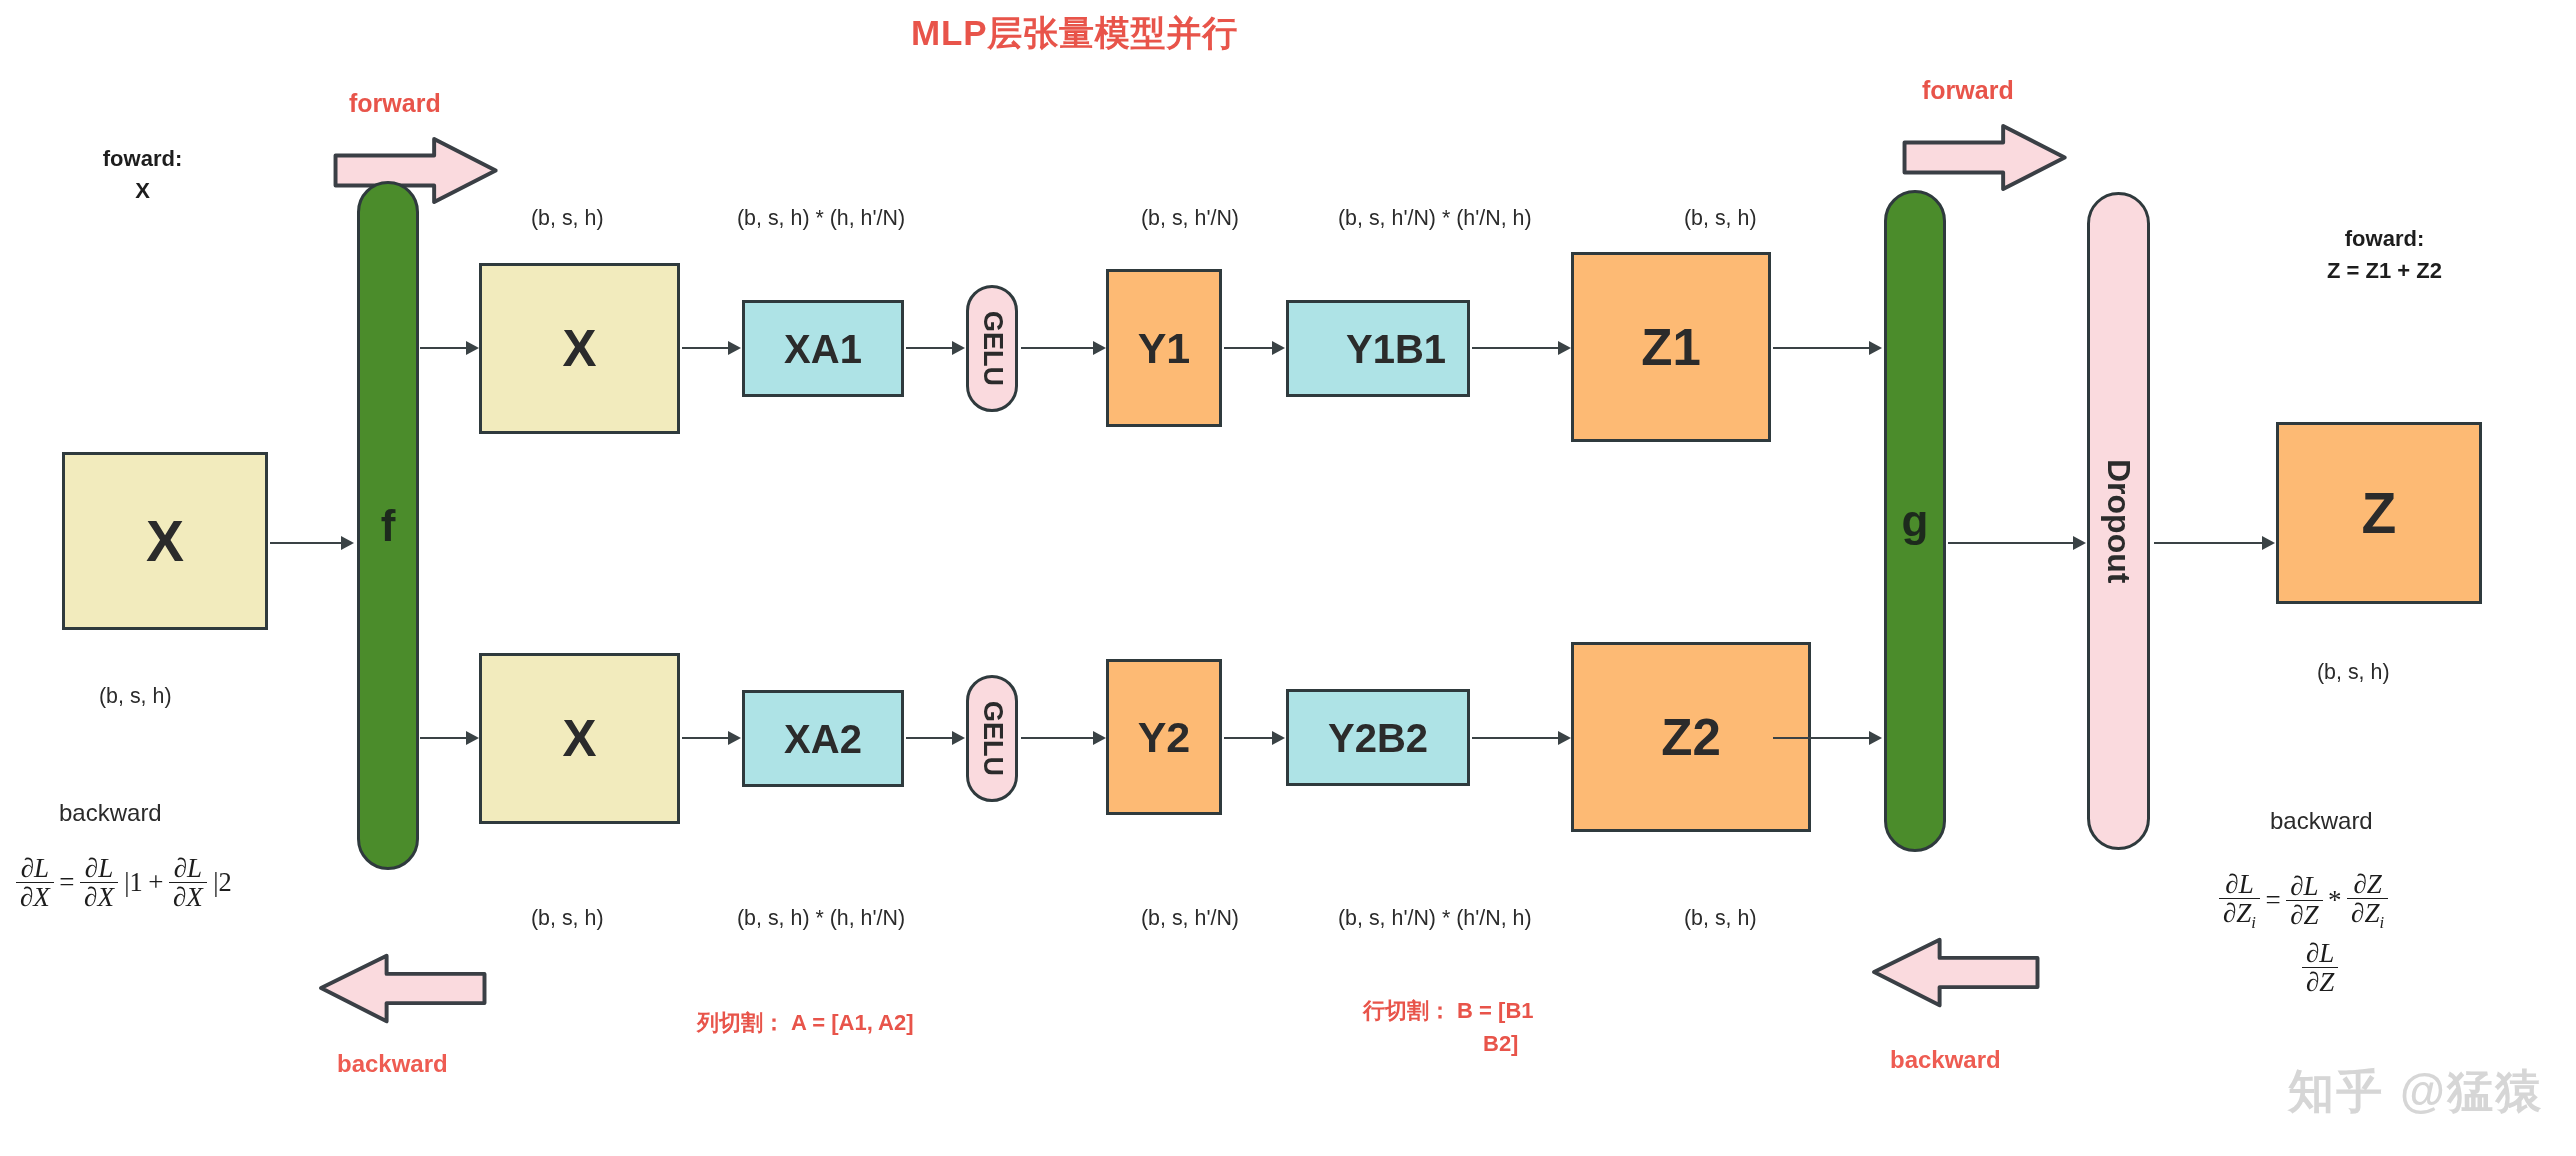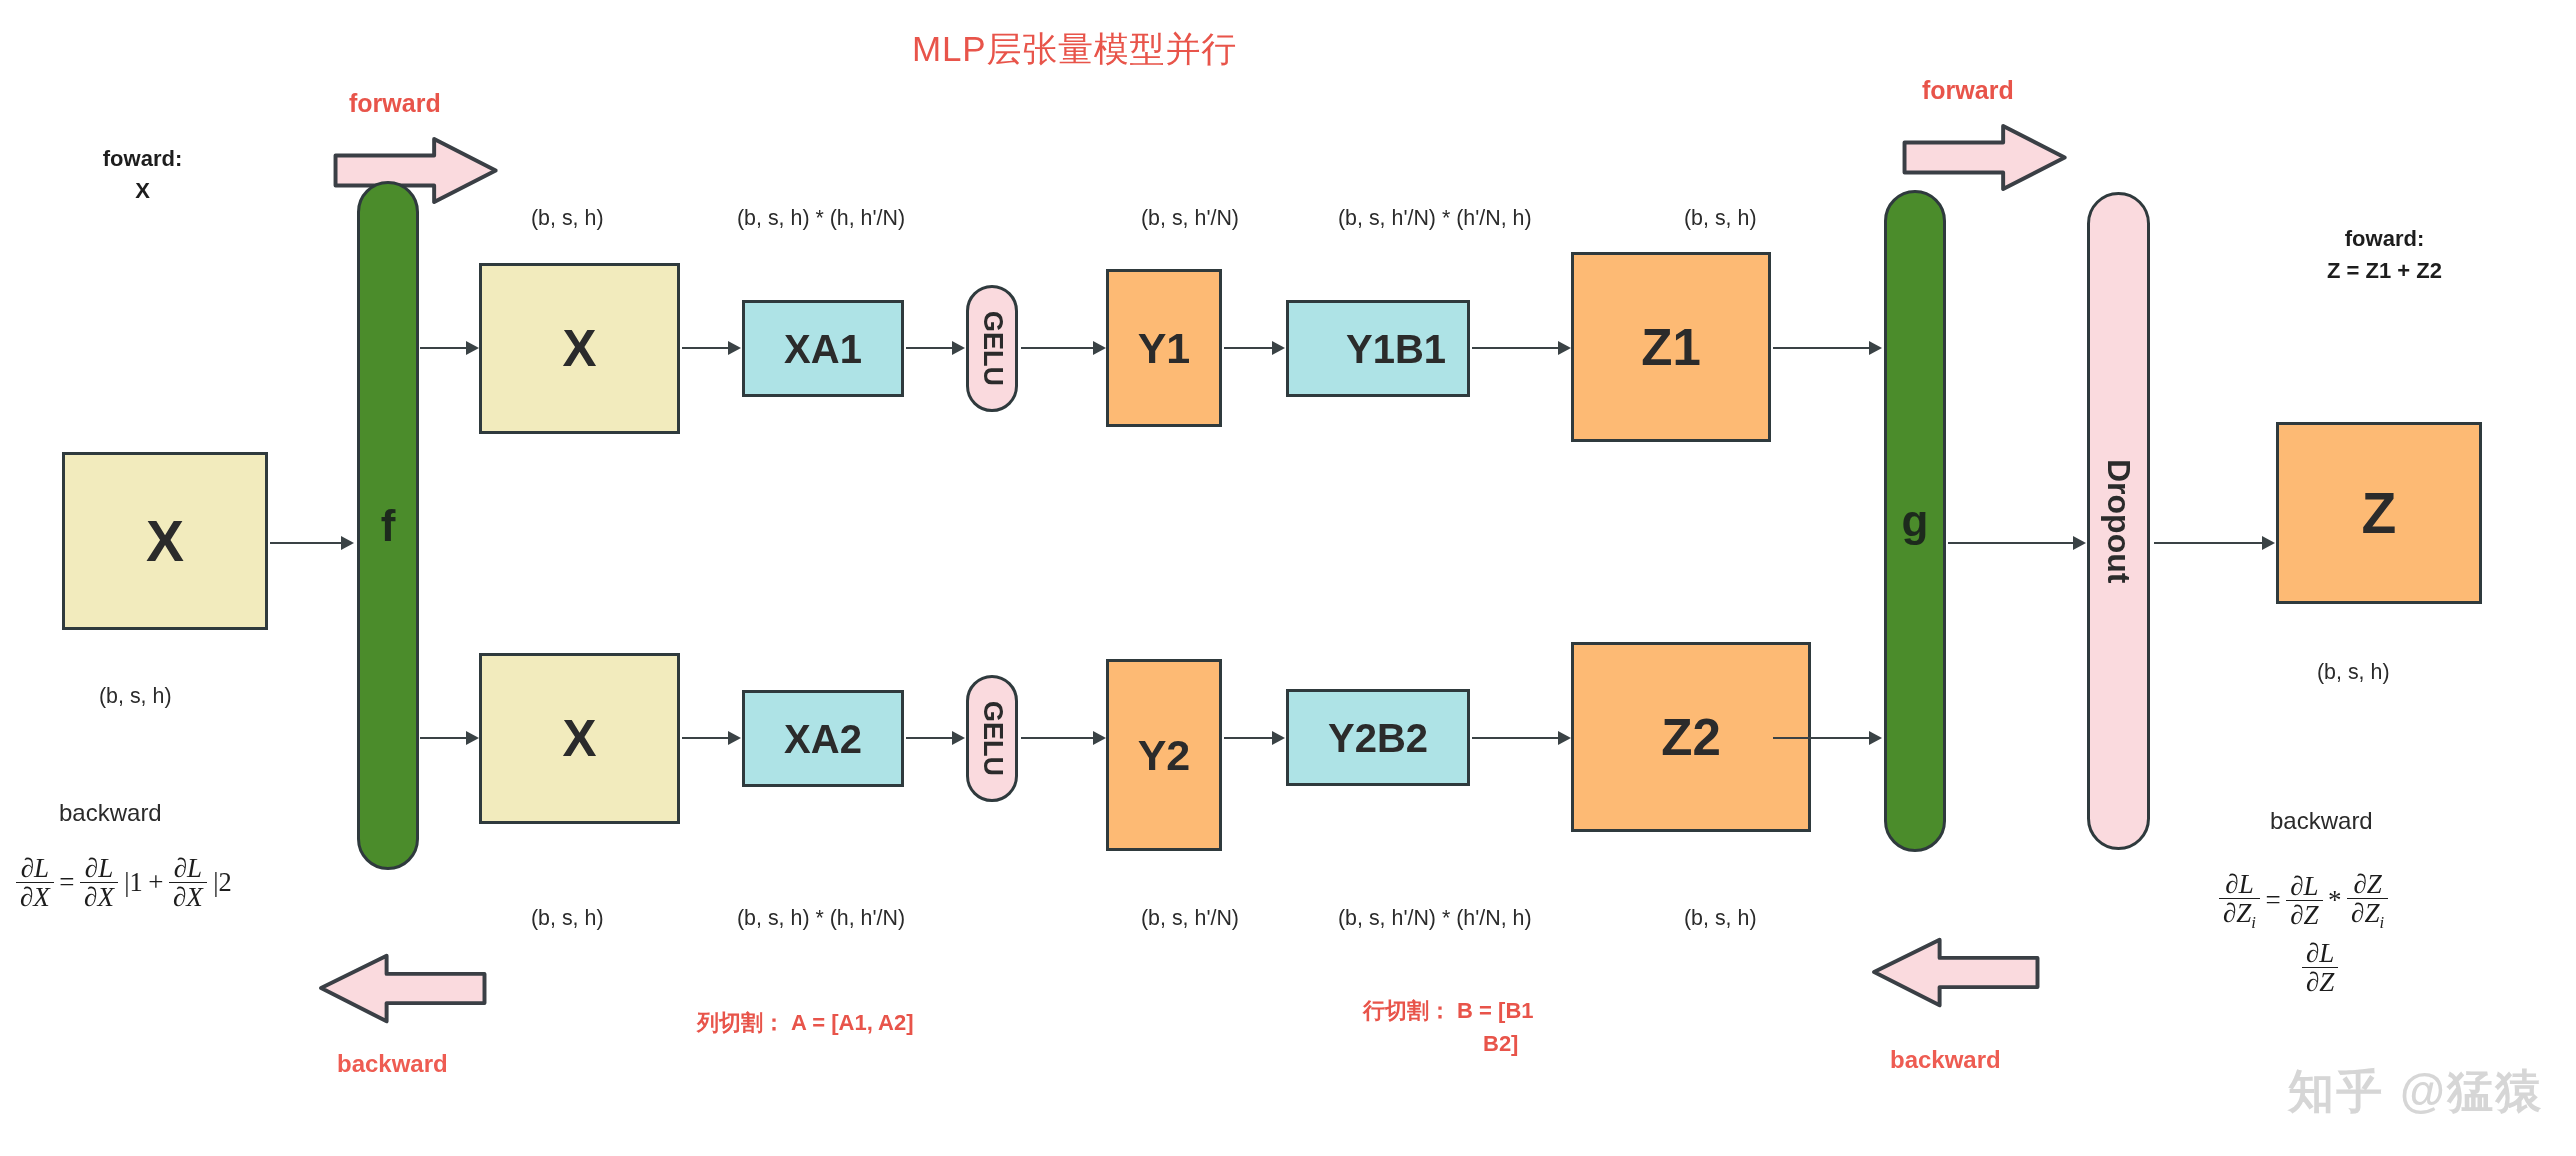--- a/index.html
+++ b/index.html
@@ -1,20 +1,20 @@
 <!DOCTYPE html>
 <html style="font-size:12.7px"><head>
 <meta charset="utf-8">
 <style>
   html,body{margin:0;padding:0;background:#ffffff;}
   body{width:2576px;height:1156px;position:relative;overflow:hidden;
        font-family:"Liberation Sans","DejaVu Sans",sans-serif;color:#2b2b2b;}
   .abs{position:absolute;}
   
-  #title{left:0;top:26px;width:2149px;text-align:center;font-size:35px;font-weight:400;color:#e8544a;letter-spacing:0.8px;}
+  #title{left:0;top:10px;width:2149px;text-align:center;font-size:35px;font-weight:700;color:#e8544a;letter-spacing:0.8px;}
   
   .box{box-sizing:border-box;border:3.2px solid #2f3a3d;display:flex;align-items:center;justify-content:center;
        font-weight:600;line-height:1;}
   .yellow{background:#f2ebbd;}
   .cyan{background:#aee3e6;}
   .lgreen{background:#fdba74;}
   .pink{background:#fadade;}
   .dgreen{background:#4b8c2b;}
   
   .pill{box-sizing:border-box;border:3.2px solid #2f3a3d;border-radius:396px;display:flex;align-items:center;justify-content:center;}
@@ -93,21 +93,21 @@
 
 <div class="abs conn" style="left:420px;top:737px;width:57px;"></div>
 <div class="abs box yellow" style="left:479px;top:653px;width:201px;height:171px;font-size:51px;">X</div>
 <div class="abs conn" style="left:682px;top:737px;width:57px;"></div>
 <div class="abs box cyan" style="left:742px;top:690px;width:162px;height:97px;font-size:40px;">XA2</div>
 <div class="abs conn" style="left:906px;top:737px;width:57px;"></div>
 <div class="abs pill pink" style="left:966px;top:675px;width:52px;height:127px;">
   <span class="vtext" style="font-size:27px;">GELU</span>
 </div>
 <div class="abs conn" style="left:1021px;top:737px;width:83px;"></div>
-<div class="abs box lgreen" style="left:1106px;top:659px;width:116px;height:192px;font-size:43px;">Y2</div>
+<div class="abs box lgreen" style="left:1106px;top:659px;width:116px;height:156px;font-size:43px;">Y2</div>
 <div class="abs conn" style="left:1224px;top:737px;width:59px;"></div>
 <div class="abs box cyan" style="left:1286px;top:689px;width:184px;height:97px;font-size:40px;">Y2B2</div>
 <div class="abs conn" style="left:1472px;top:737px;width:97px;"></div>
 <div class="abs box lgreen" style="left:1571px;top:642px;width:240px;height:190px;font-size:51px;">Z2</div>
 <div class="abs conn" style="left:1773px;top:737px;width:107px;"></div>
 
 <div class="abs pill dgreen" style="left:1884px;top:190px;width:62px;height:662px;">
   <span style="font-size:44px;font-weight:700;color:#1d2a1d;">g</span>
 </div>
 <div class="abs conn" style="left:1948px;top:542px;width:136px;"></div>

